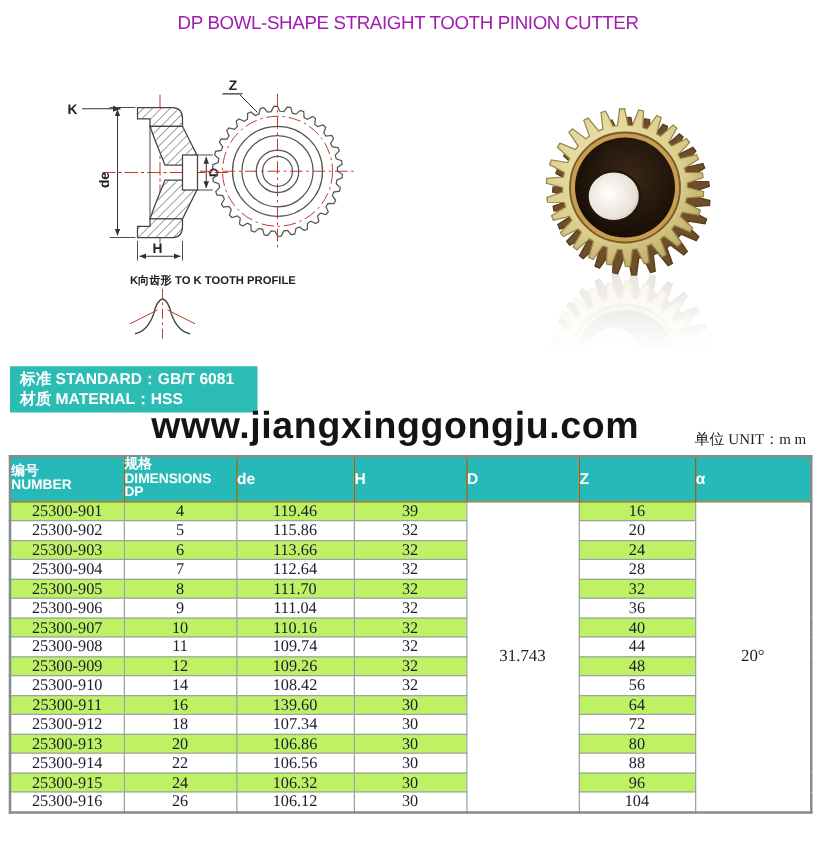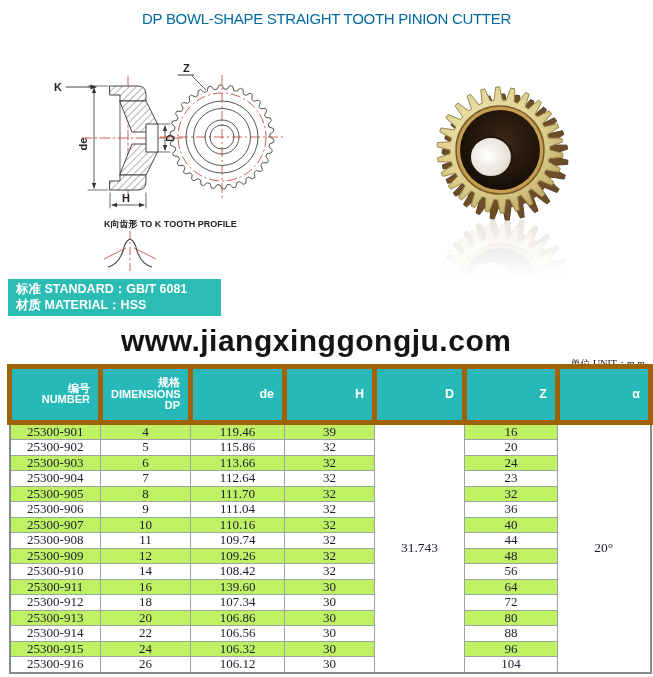--- a/index.html
+++ b/index.html
@@ -3,47 +3,47 @@
 <meta charset="utf-8">
 <style>
   html,body{margin:0;padding:0;}
   body{
     width:653px;height:677px;position:relative;background:#ffffff;
     font-family:"Liberation Sans",sans-serif;overflow:hidden;color:#1a1a1a;
   }
   
   .titles{position:absolute;top:8px;left:0;width:653px;text-align:center;}
   .title-zh{font-size:22px;font-weight:bold;letter-spacing:2px;color:#111;}
-  .title-en{font-size:15px;font-weight:normal;letter-spacing:-0.3px;margin-top:2px;color:#0369a1;}
+  .title-en{font-size:15px;font-weight:normal;letter-spacing:-0.3px;margin-top:2px;color:#a21caf;}
   
   .drawing-svg{position:absolute;left:42px;top:60px;}
   .photo-svg{position:absolute;left:403px;top:58px;}
   
   .spec-box{
-    position:absolute;left:8px;top:279px;width:190px;
+    position:absolute;left:8px;top:293px;width:190px;
     background:#2bbcb4;color:#fff;font-weight:bold;font-size:12.5px;
-    line-height:16.3px;padding:2px 15px 2px 8px;
+    line-height:16.3px;padding:2px 0 2px 8px;
   }
   
   .watermark{
     position:absolute;left:121px;top:324px;font-size:30px;font-weight:bold;
     color:#141414;letter-spacing:0.5px;white-space:nowrap;
   }
   
   .unit-label{
-    position:absolute;right:8px;top:343px;font-size:10px;
-    font-family:"Liberation Serif",serif;color:#222;margin-top:14px;
+    position:absolute;right:8px;top:343px;font-size:12px;
+    font-family:"Liberation Serif",serif;color:#222;
   }
   
   .table-wrap{position:absolute;left:7px;top:364px;width:641px;}
   table{border-collapse:collapse;width:641px;table-layout:fixed;border:2px solid #858c8c;}
   th{
     background:#27b8b8;color:#fff;font-size:11px;font-weight:bold;
-    border:5px solid #a16207;height:33px;padding:8px;line-height:1.05;
-    white-space:pre-line;vertical-align:middle;text-align:right;
+    border:1px solid #a16207;height:33px;padding:0;line-height:1.05;
+    white-space:pre-line;vertical-align:middle;text-align:left;
   }
   th.single{font-size:12.5px;}
   td{
     border:1px solid #9aa4a4;height:14.5px;line-height:14.5px;padding:0;
     text-align:center;vertical-align:middle;
     font-family:"Liberation Serif",serif;font-size:13px;color:#1c1c30;
     background:#ffffff;
   }
   tr.alt td{background:#bef264;}
   td.merged{background:#ffffff !important;font-size:13.5px;}
@@ -216,21 +216,21 @@
           <td>6</td>
           <td>113.66</td>
           <td>32</td>
           <td>24</td>
         </tr>
         <tr>
           <td>25300-904</td>
           <td>7</td>
           <td>112.64</td>
           <td>32</td>
-          <td>23</td>
+          <td>28</td>
         </tr>
         <tr class="alt">
           <td>25300-905</td>
           <td>8</td>
           <td>111.70</td>
           <td>32</td>
           <td>32</td>
         </tr>
         <tr>
           <td>25300-906</td>

